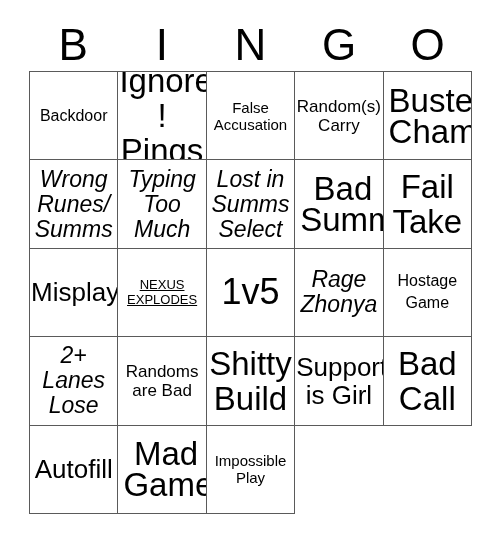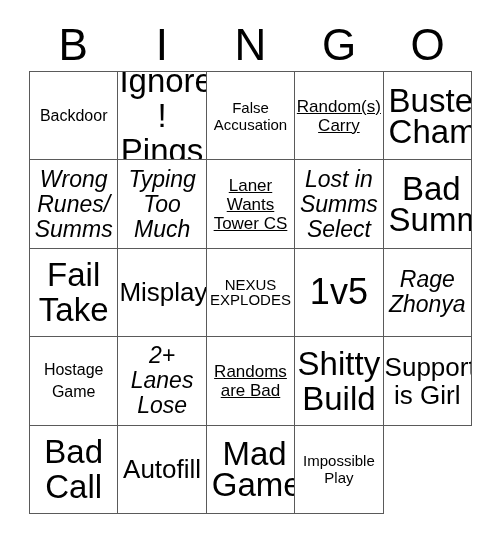--- a/index.html
+++ b/index.html
@@ -71,23 +71,23 @@
   }
   .cell-text {
     display: block;
     width: 100%;
     text-align: center;
     white-space: pre-line;
     color: #000000;
     font-weight: 400;
   }
   
-  .sz-xxs .cell-text { font-size: 15px; line-height: 15px; }
+  .sz-xxs .cell-text { font-size: 13px; line-height: 15px; text-decoration: underline; }
   .sz-xs  .cell-text { font-size: 15px; line-height: 17px; }
-  .sz-s   .cell-text { font-size: 17px; line-height: 19px; text-decoration: underline; }
+  .sz-s   .cell-text { font-size: 17px; line-height: 19px; }
   .sz-m   .cell-text { font-size: 16px; line-height: 22px; }
   .sz-ml  .cell-text { font-size: 23px; line-height: 25px; font-style: italic; }
   .sz-l   .cell-text { font-size: 26px; line-height: 28px; }
   .sz-xl  .cell-text { font-size: 33px; line-height: 31px; padding-left: 8px; }
   .sz-xxl .cell-text { font-size: 33px; line-height: 35px; }
   .sz-huge .cell-text { font-size: 36px; line-height: 38px; text-align: center; }
 </style>
 </head>
 <body>
 
@@ -124,25 +124,20 @@
       <div class="bingo-cell sz-ml">
         <span class="cell-text">Wrong
 Runes/
 Summs</span>
       </div>
       <div class="bingo-cell sz-ml">
         <span class="cell-text">Typing
 Too
 Much</span>
       </div>
-      <div class="bingo-cell sz-s">
-        <span class="cell-text">Laner
-Wants
-Tower CS</span>
-      </div>
       <div class="bingo-cell sz-ml">
         <span class="cell-text">Lost in
 Summs
 Select</span>
       </div>
       <div class="bingo-cell sz-xl">
         <span class="cell-text">Bad
 Summ</span>
       </div>
       <div class="bingo-cell sz-xxl">

